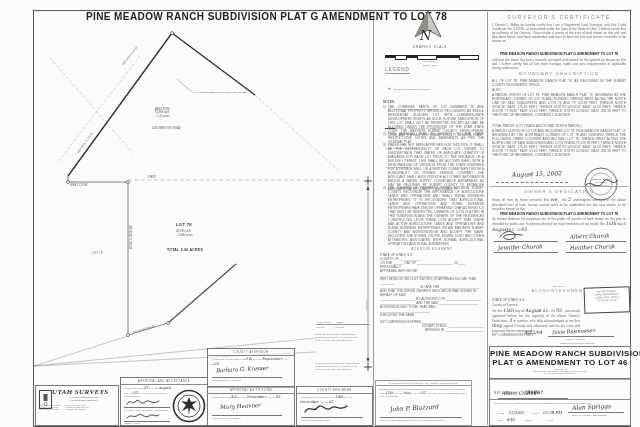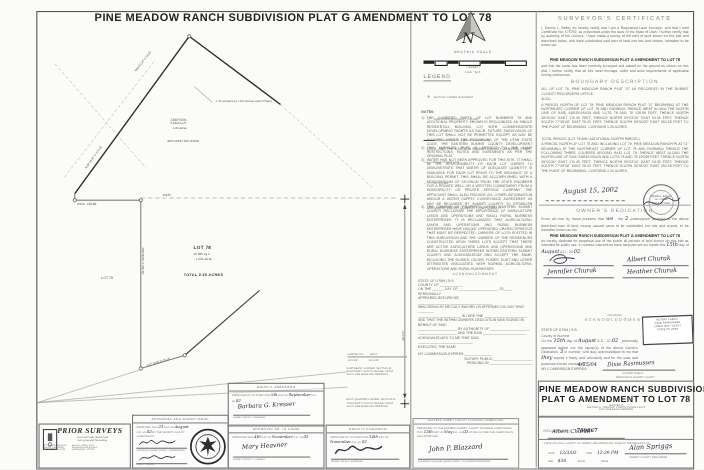--- a/index.html
+++ b/index.html
@@ -286,21 +286,21 @@
   </div>
   <div class="abs t" style="left:492px;top:333px;">MY COMMISSION EXPIRES:</div>
   <span class="abs hw" style="left:525px;top:330px;font-size:4.6px;">4/25/04</span>
   <span class="abs sig" style="left:552px;top:328px;font-size:5px;transform:rotate(-3deg);">Dixie Rasmussen</span>
   <div class="abs rule" style="left:548px;top:336px;width:66px;"></div>
   <div class="abs t2" style="left:566px;top:338px;">NOTARY PUBLIC</div>
   <div class="abs t2" style="left:560px;top:341.5px;">RESIDING IN SUMMIT COUNTY</div>
 
   <div class="blk" style="left:489px;top:346px;width:140px;height:32px;">
     <div class="bigt1" style="margin-top:2px;">PINE MEADOW RANCH SUBDIVISION</div>
-    <div class="bigt1">PLAT G AMENDMENT TO LOT 78</div>
+    <div class="bigt1">PLAT G AMENDMENT TO LOT 46</div>
     <div style="text-align:center;font-size:2.2px;color:#777;margin-top:1px;">LOCATED IN</div>
     <div style="text-align:center;font-size:2.2px;color:#777;">SECTION 21, TOWNSHIP 1 NORTH, RANGE 4 EAST</div>
     <div style="text-align:center;font-size:2.2px;color:#777;">SALT LAKE BASE &amp; MERIDIAN</div>
   </div>
 
   <div class="blk" style="left:489px;top:378px;width:140px;height:46px;">
     <div style="padding:1px 4px;border-bottom:0.5px solid #888;">
       <span style="font-size:3px;letter-spacing:.6px;color:#666;">RECORDED #</span>
       <span class="hw" style="font-size:4.6px;font-weight:700;">789867</span>
     </div>
@@ -324,21 +324,21 @@
     <div class="abs t2" style="left:82px;top:35px;">SUMMIT COUNTY RECORDER</div>
   </div>
 
   <div class="blk" style="left:35px;top:385px;width:82px;height:39px;">
     <div class="abs" style="left:3px;top:4px;width:11px;height:17px;border:0.7px solid #444;">
       <svg width="11" height="17">
           <rect x="3.5" y="3" width="4" height="7" fill="#555"></rect>
           <circle cx="5.5" cy="13" r="1.6" fill="none" stroke="#555" stroke-width="0.7"></circle>
         </svg>
     </div>
-    <div class="usname" style="margin:2px 0 0 16px;">PRIOR SURVEYS</div>
+    <div class="usname" style="margin:2px 0 0 16px;">UTAH SURVEYS</div>
     <div class="ustag" style="margin-left:14px;">Licensed Professional Land</div>
     <div class="ustag" style="margin-left:14px;">Surveying and Consulting</div>
     <div style="display:flex;gap:5px;margin:2px 2px 0 3px;">
       <div>
         <div style="font-size:2px;color:#777;">4577 West 13090 South</div>
         <div style="font-size:2px;color:#777;">Riverton, Utah 84065</div>
         <div style="font-size:2px;color:#777;">Phone (801) 254-0735</div>
       </div>
       <div>
         <div style="font-size:2px;color:#777;">Dennis L. Bidley, P.L.S.</div>

